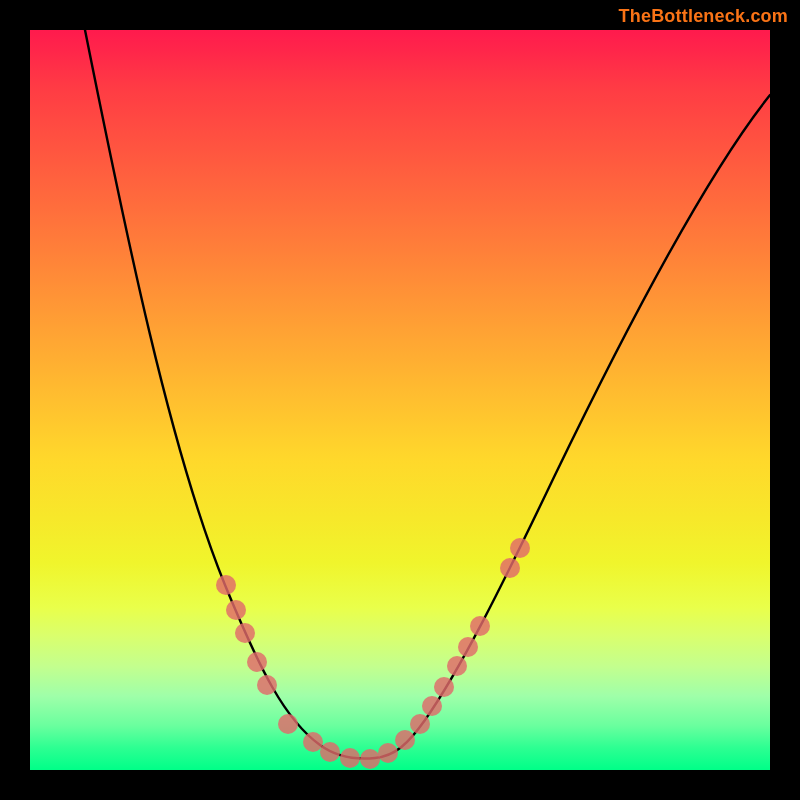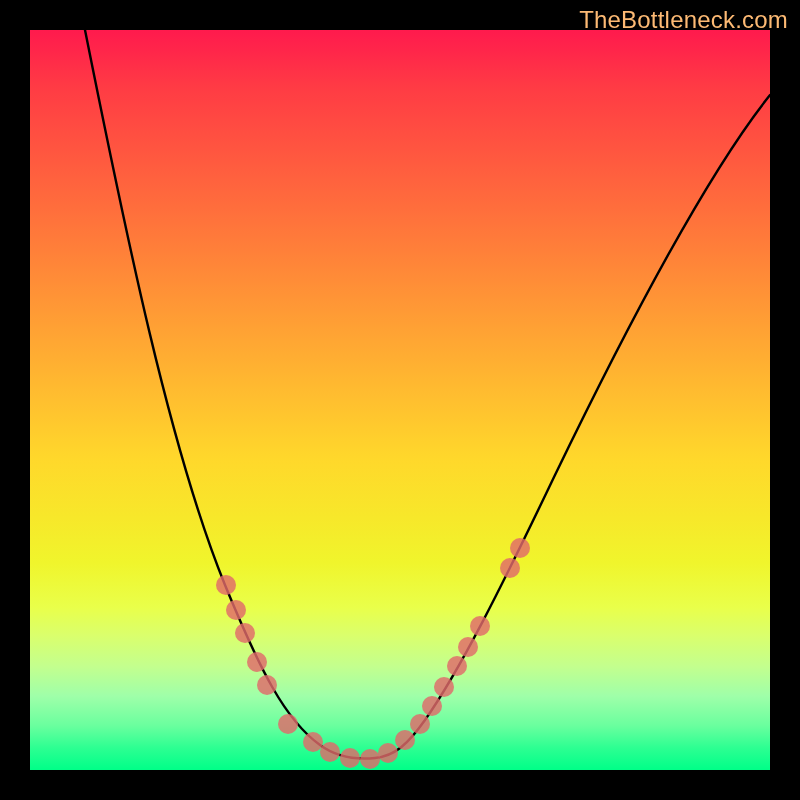--- a/index.html
+++ b/index.html
@@ -42,23 +42,23 @@
       #9fffa9 90%,
       #6aff9e 94%,
       #2dff92 97%,
       #00ff88 100%
     );
   }
   .watermark {
     position: absolute;
     top: 6px;
     right: 12px;
-    color: #fdba74;
-    font-size: 24px;
-    font-weight: 400;
+    color: #f97316;
+    font-size: 18px;
+    font-weight: 700;
     letter-spacing: 0.2px;
     user-select: none;
   }
   svg.curve {
     position: absolute;
     left: 0;
     top: 0;
     width: 740px;
     height: 740px;
     overflow: visible;

